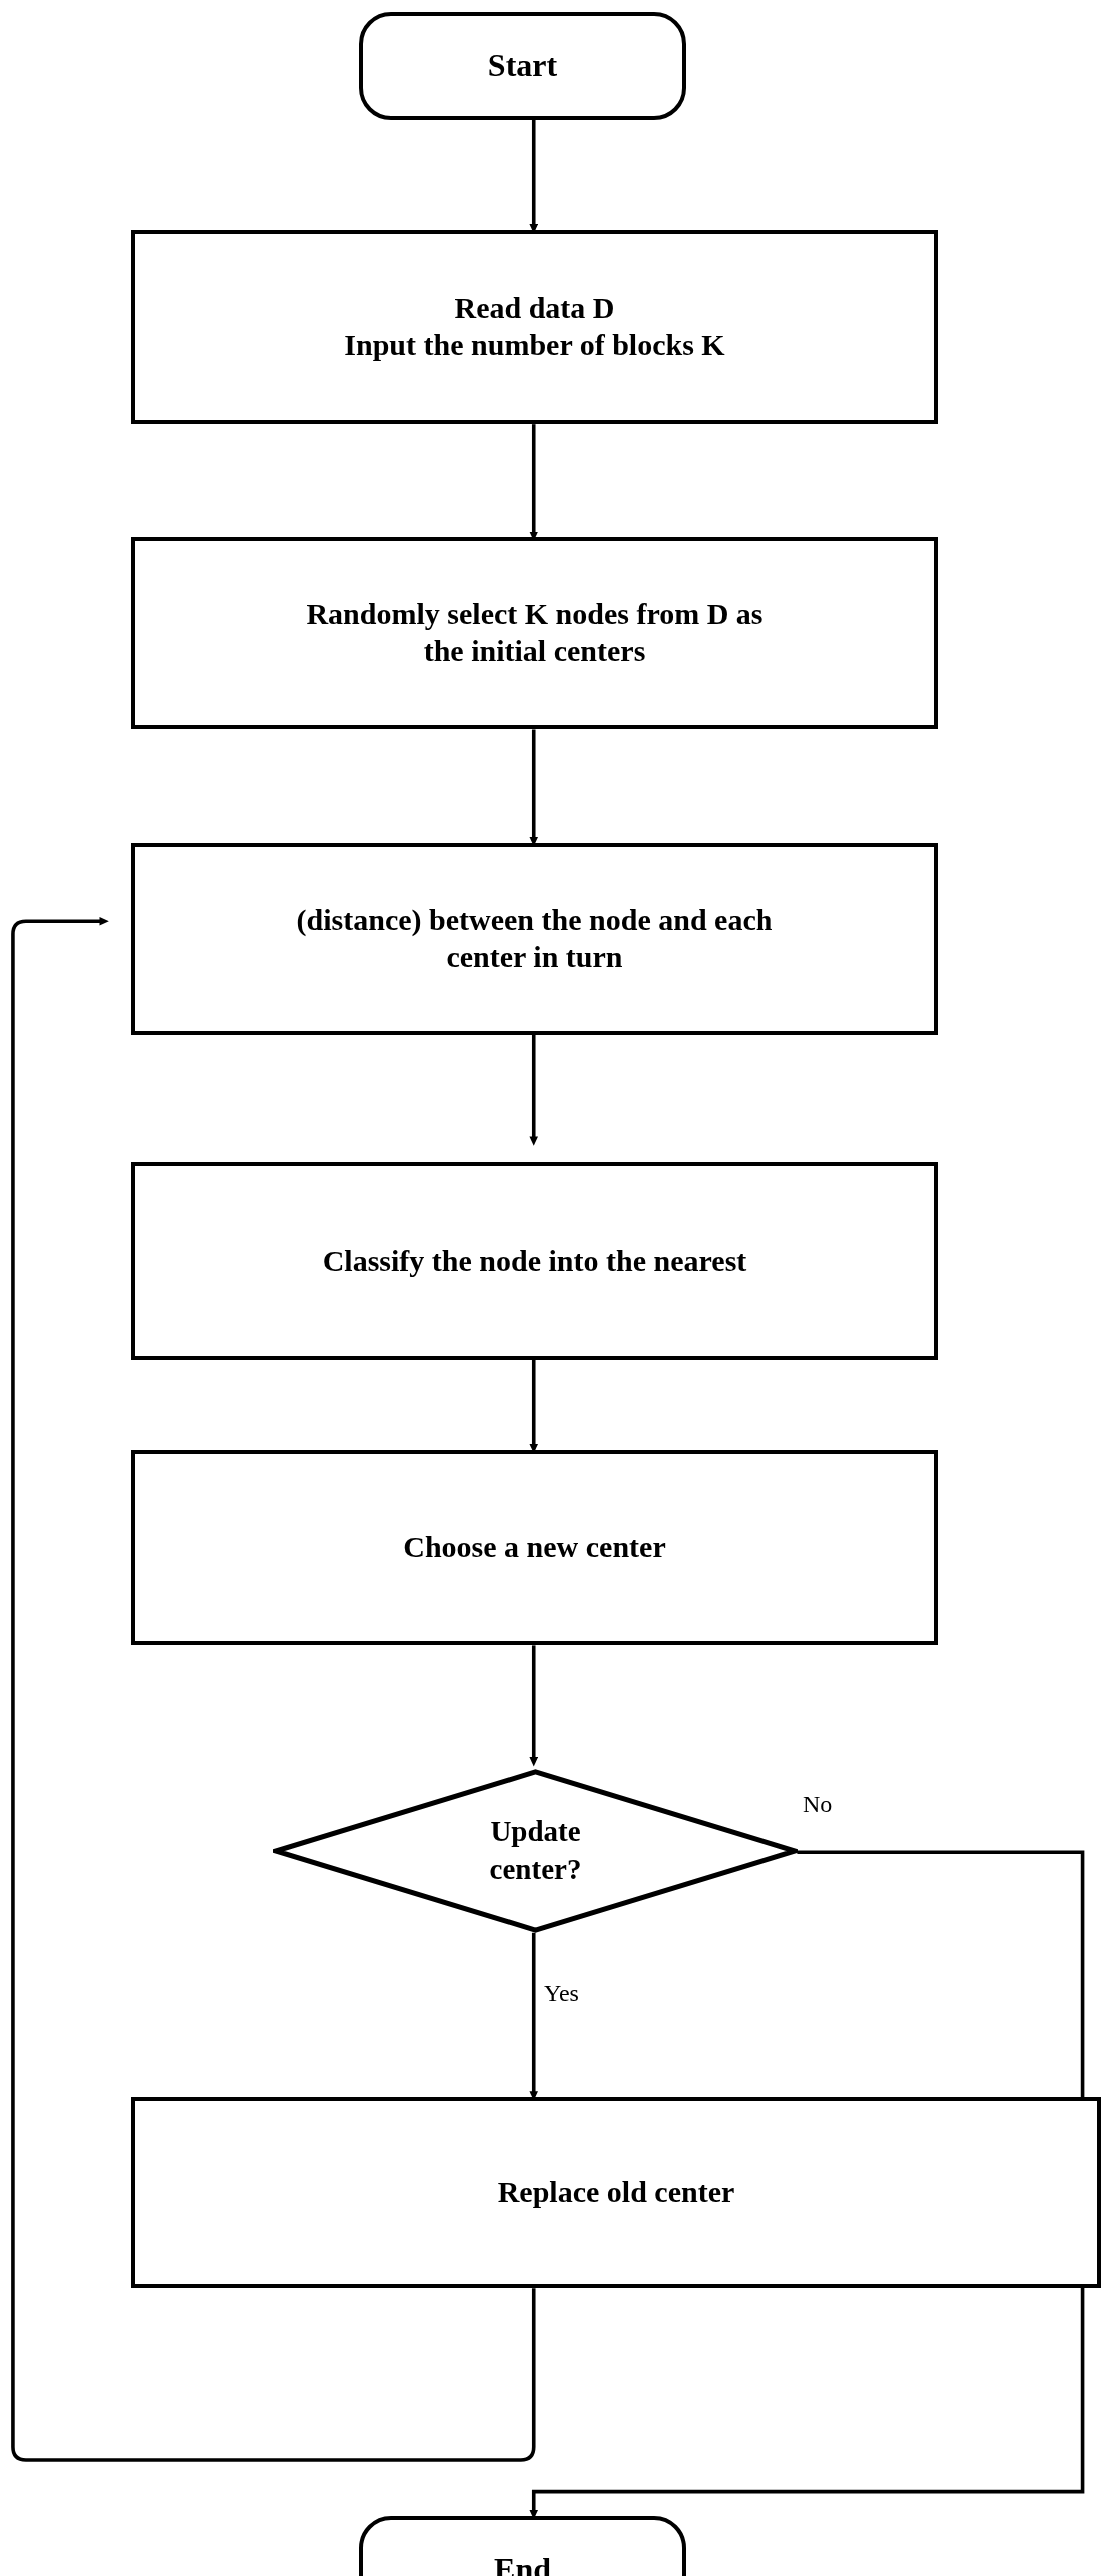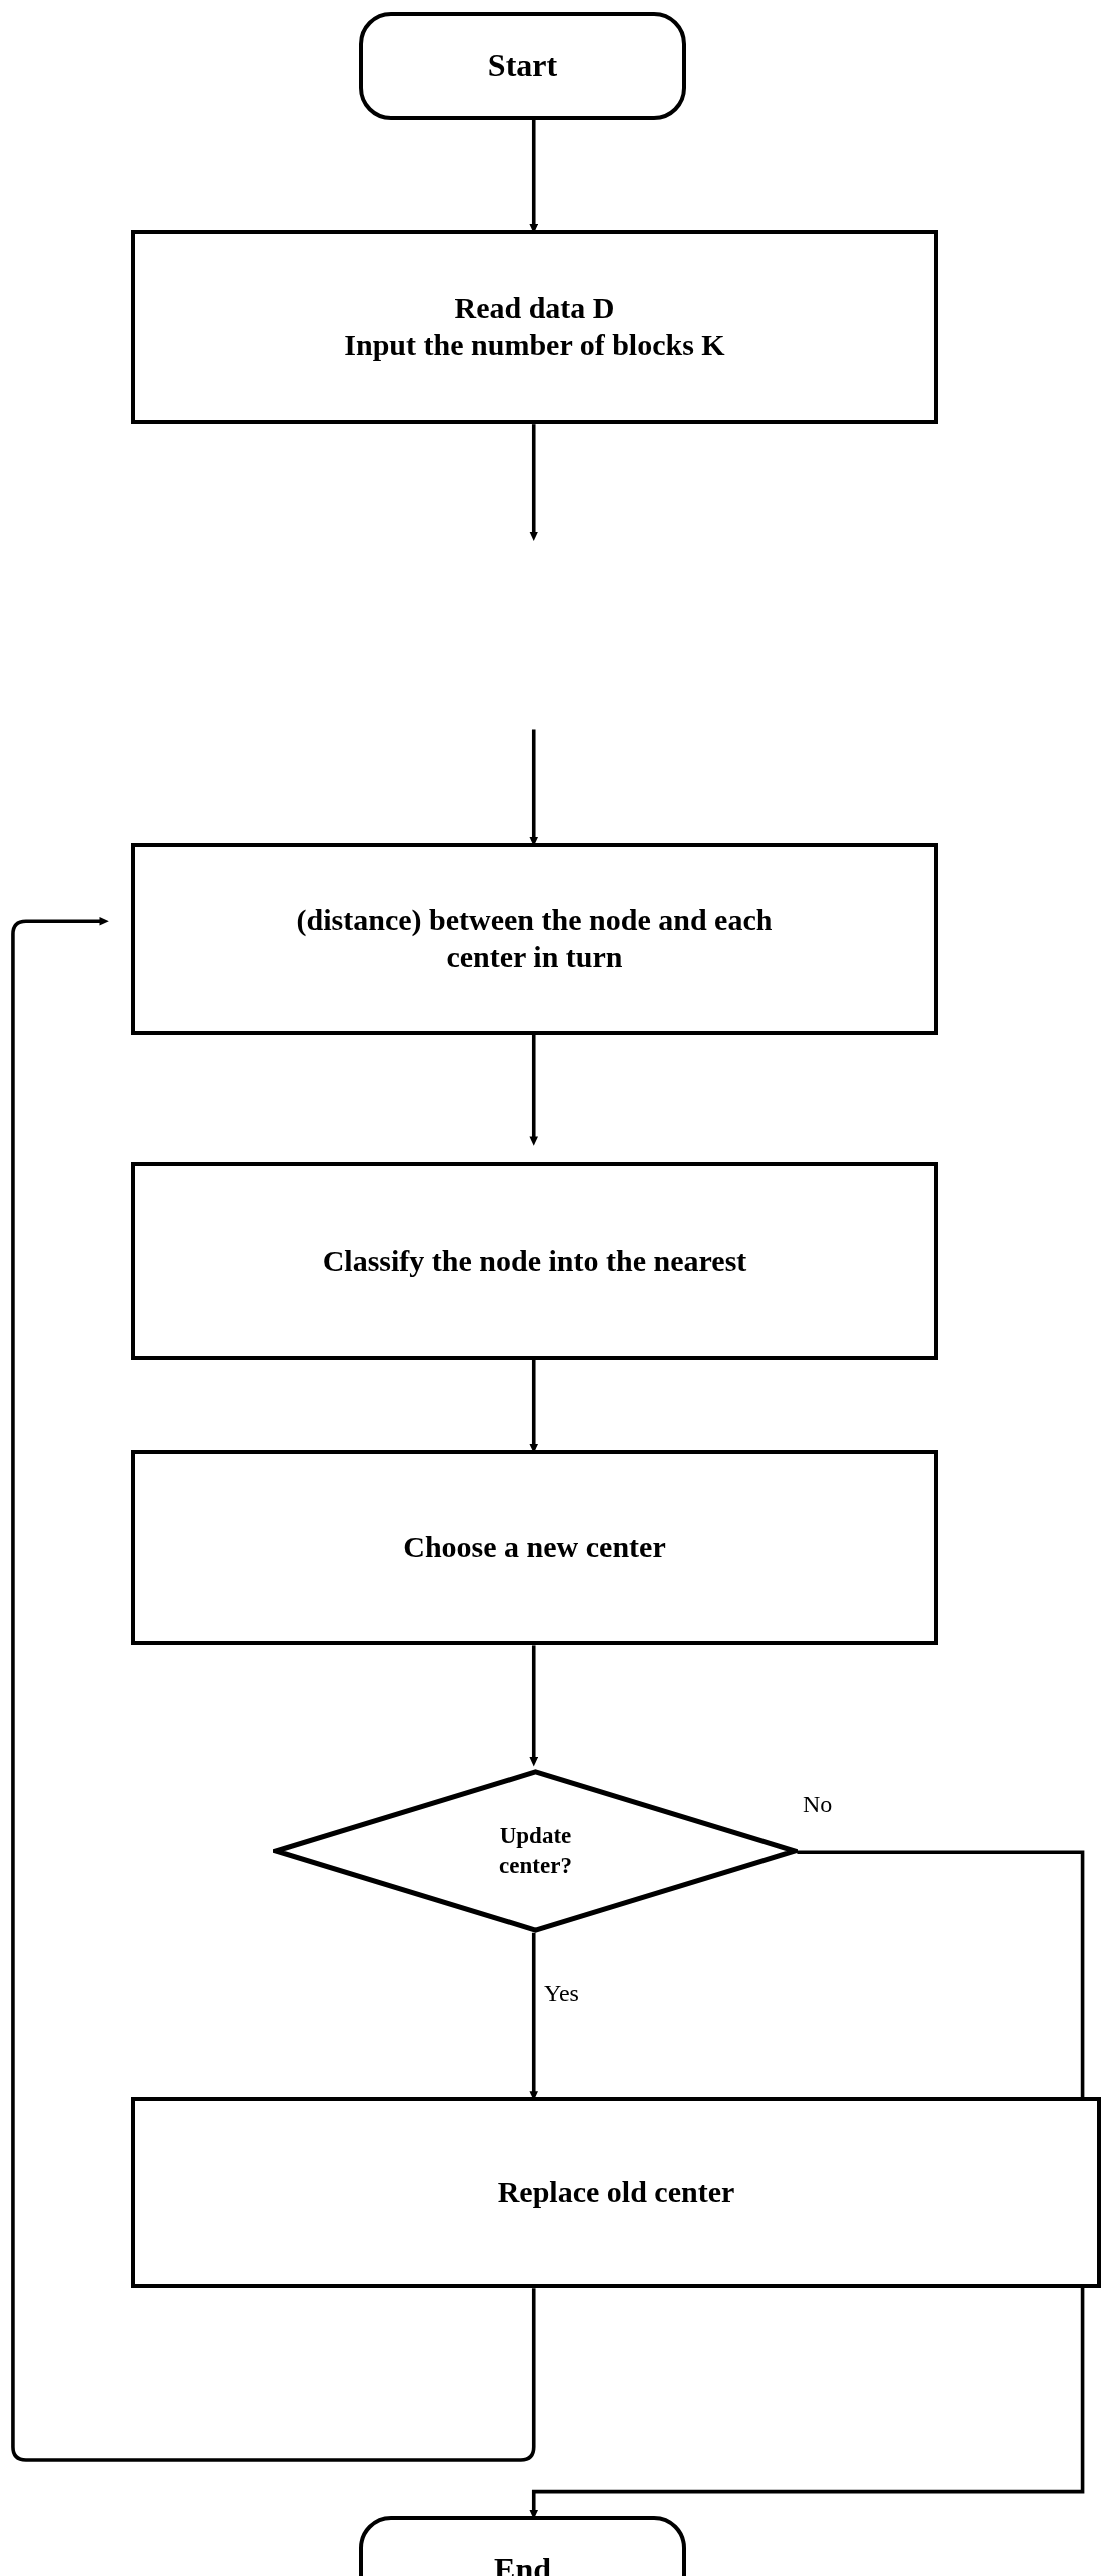--- a/index.html
+++ b/index.html
@@ -52,21 +52,21 @@
   .decision-label {
     position: absolute;
     left: 0;
     top: 0;
     width: 100%;
     height: 100%;
     display: flex;
     align-items: center;
     justify-content: center;
     text-align: center;
-    font-size: 23px;
+    font-size: 29px;
     font-weight: bold;
     color: #000000;
     line-height: 1.3;
     font-family: "Liberation Serif", "DejaVu Serif", serif;
   }
   .edge-label {
     position: absolute;
     color: #000000;
     font-size: 24px;
     font-weight: normal;
@@ -110,20 +110,26 @@
     <span>Start</span>
   </div>
 
   <div class="node process" style="left:131px; top:230px; width:807px; height:194px;">
     <div>
       <span class="nline">Read data D</span>
       <span class="nline">Input the number of blocks K</span>
     </div>
   </div>
 
+  <div class="node process" style="left:131px; top:537px; width:807px; height:192px;">
+    <div>
+      <span class="nline">Randomly select K nodes from D as</span>
+      <span class="nline">the initial centers</span>
+    </div>
+  </div>
 
   <div class="node process" style="left:131px; top:843px; width:807px; height:192px;">
     <div>
       <span class="nline">(distance) between the node and each</span>
       <span class="nline">center in turn</span>
     </div>
   </div>
 
   <div class="node process" style="left:131px; top:1142px; width:807px; height:198px;margin-top:20px;">
     <div>

